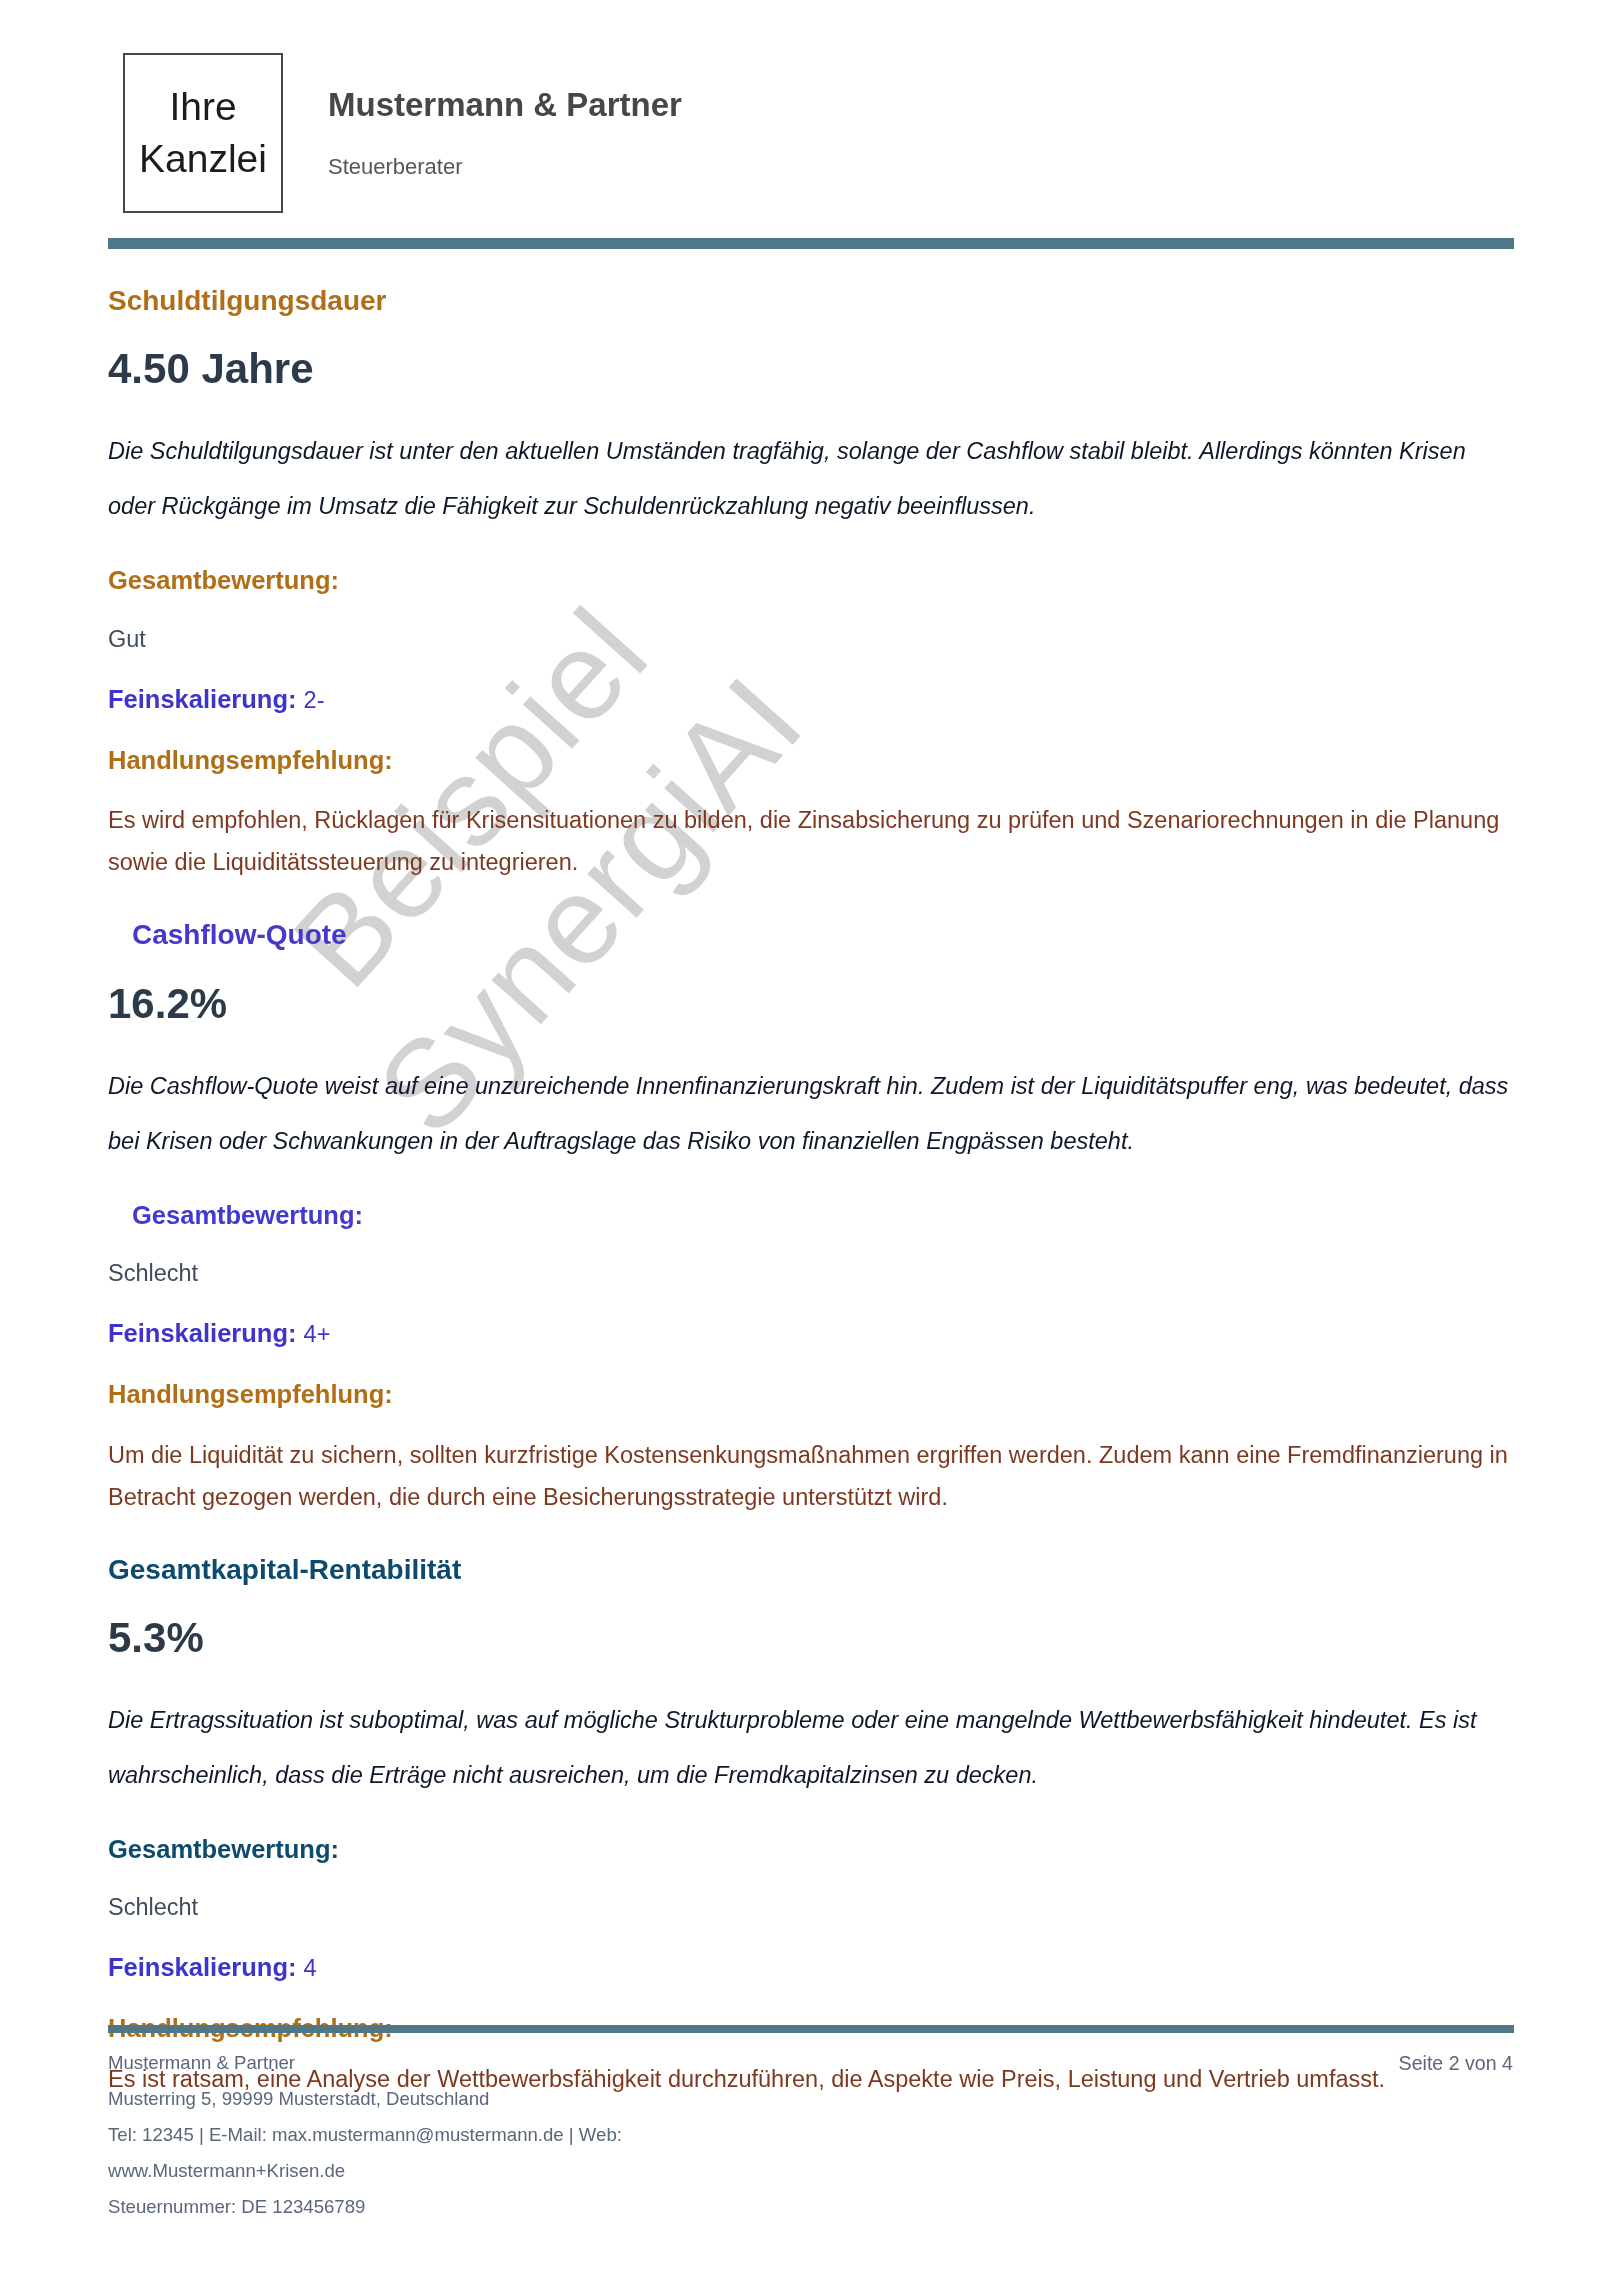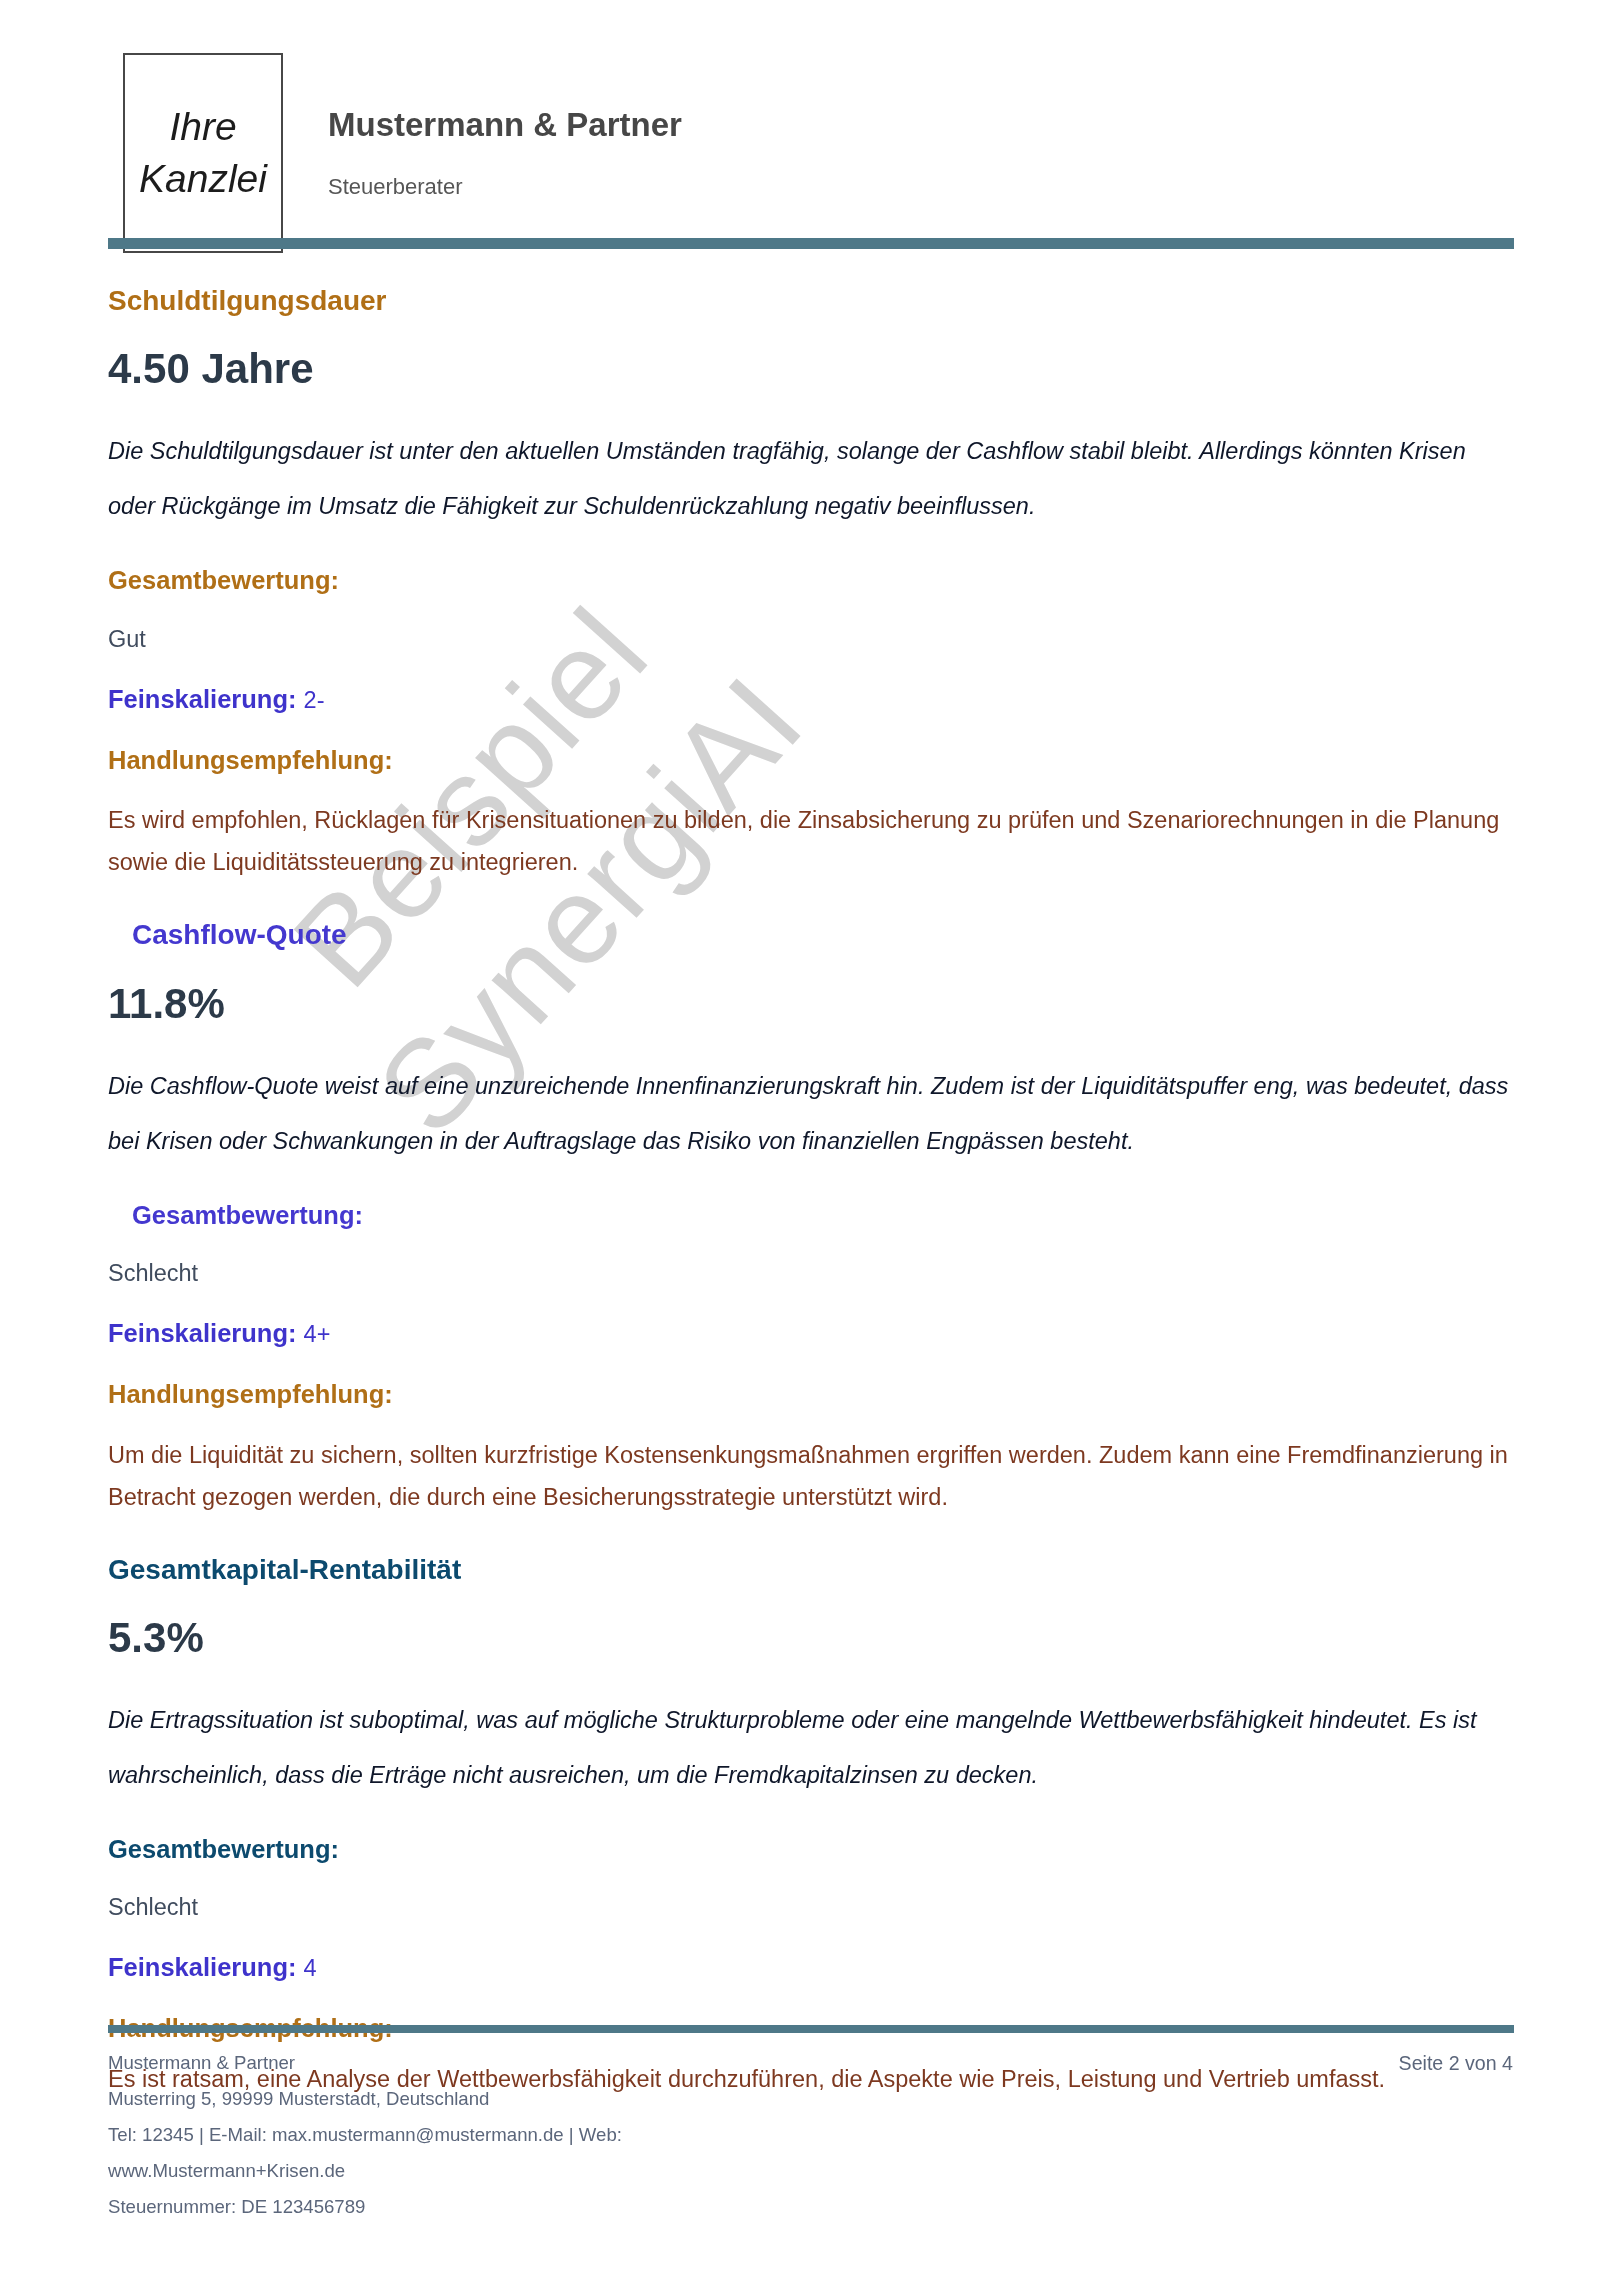--- a/index.html
+++ b/index.html
@@ -15,24 +15,24 @@
     position:absolute; left:530px; top:851px;
     transform:translate(-50%,-50%) rotate(-48deg);
     text-align:center; white-space:nowrap;
     color:#d2d2d2; font-size:125px; line-height:161px;
     letter-spacing:2px; z-index:0; user-select:none;
   }
 
   
   .header { position:absolute; top:53px; left:123px; display:flex; align-items:center; z-index:1; }
   .logo-box {
-    width:160px; height:200px; box-sizing:border-box;
+    width:160px; height:160px; box-sizing:border-box;
     border:2px solid #474747; background:#ffffff;
     display:flex; flex-direction:column; align-items:center; justify-content:center;
-    font-size:39px; line-height:52px; color:#1c1c1c;font-style:italic;
+    font-size:39px; line-height:52px; color:#1c1c1c;
   }
   .header-text { margin-left:45px; }
   .firm-name { font-size:33px; font-weight:bold; color:#474747; }
   .firm-subtitle { font-size:22px; color:#565656; margin-top:30px; }
 
   
   .rule-top { position:absolute; top:238px; left:108px; width:1406px; height:10.8px; background:#4e7888; z-index:1; }
   .rule-footer { position:absolute; top:2025px; left:108px; width:1406px; height:7.8px; background:#4e7888; z-index:1; }
 
   
@@ -93,21 +93,21 @@
     <div class="desc">Die Schuldtilgungsdauer ist unter den aktuellen Umständen tragfähig, solange der Cashflow stabil bleibt. Allerdings könnten Krisen oder Rückgänge im Umsatz die Fähigkeit zur Schuldenrückzahlung negativ beeinflussen.</div>
     <div class="sub-label accent-gold">Gesamtbewertung:</div>
     <div class="rating-value">Gut</div>
     <div class="fein"><span class="fein-label">Feinskalierung:</span>&nbsp;<span class="fein-value">2-</span></div>
     <div class="sub-label rec-label accent-gold">Handlungsempfehlung:</div>
     <div class="rec">Es wird empfohlen, Rücklagen für Krisensituationen zu bilden, die Zinsabsicherung zu prüfen und Szenariorechnungen in die Planung sowie die Liquiditätssteuerung zu integrieren.</div>
   </div>
 
   <div class="section">
     <div class="section-title accent-purple">Cashflow-Quote</div>
-    <div class="metric-value">11.8%</div>
+    <div class="metric-value">16.2%</div>
     <div class="desc">Die Cashflow-Quote weist auf eine unzureichende Innenfinanzierungskraft hin. Zudem ist der Liquiditätspuffer eng, was bedeutet, dass bei Krisen oder Schwankungen in der Auftragslage das Risiko von finanziellen Engpässen besteht.</div>
     <div class="sub-label accent-purple">Gesamtbewertung:</div>
     <div class="rating-value">Schlecht</div>
     <div class="fein"><span class="fein-label">Feinskalierung:</span>&nbsp;<span class="fein-value">4+</span></div>
     <div class="sub-label rec-label accent-gold">Handlungsempfehlung:</div>
     <div class="rec">Um die Liquidität zu sichern, sollten kurzfristige Kostensenkungsmaßnahmen ergriffen werden. Zudem kann eine Fremdfinanzierung in Betracht gezogen werden, die durch eine Besicherungsstrategie unterstützt wird.</div>
   </div>
 
   <div class="section compact">
     <div class="section-title accent-maroon">Gesamtkapital-Rentabilität</div>

